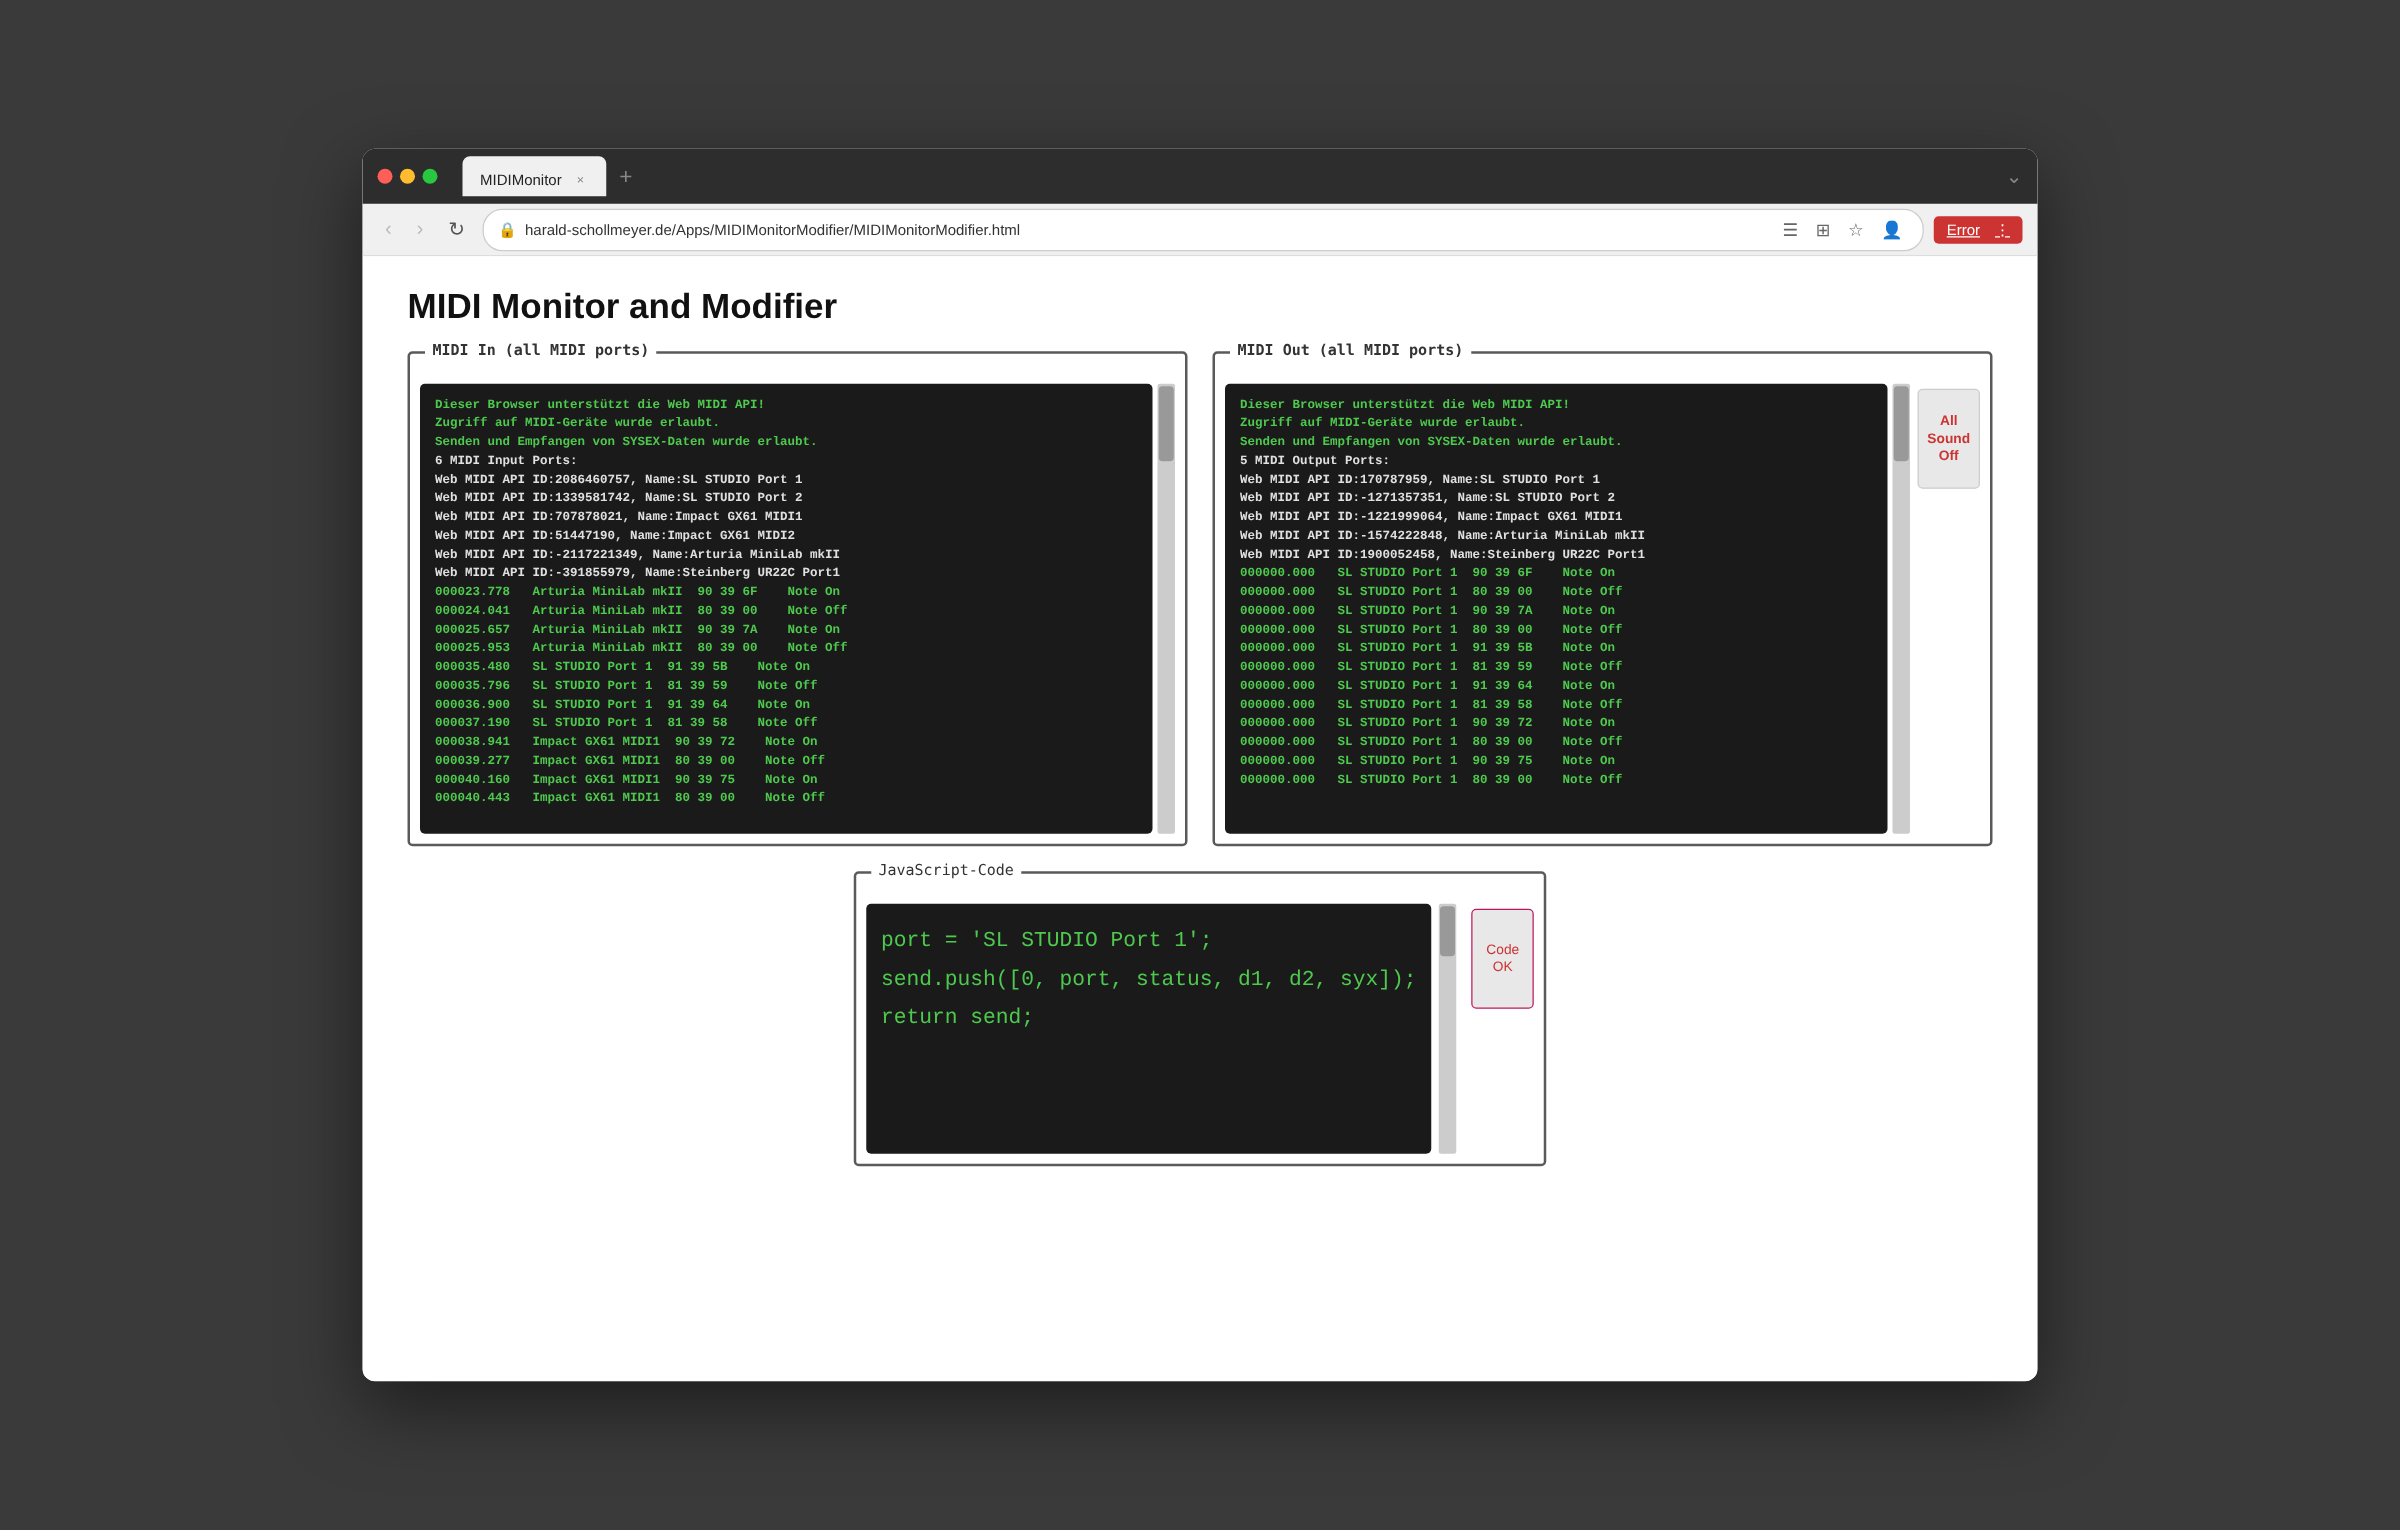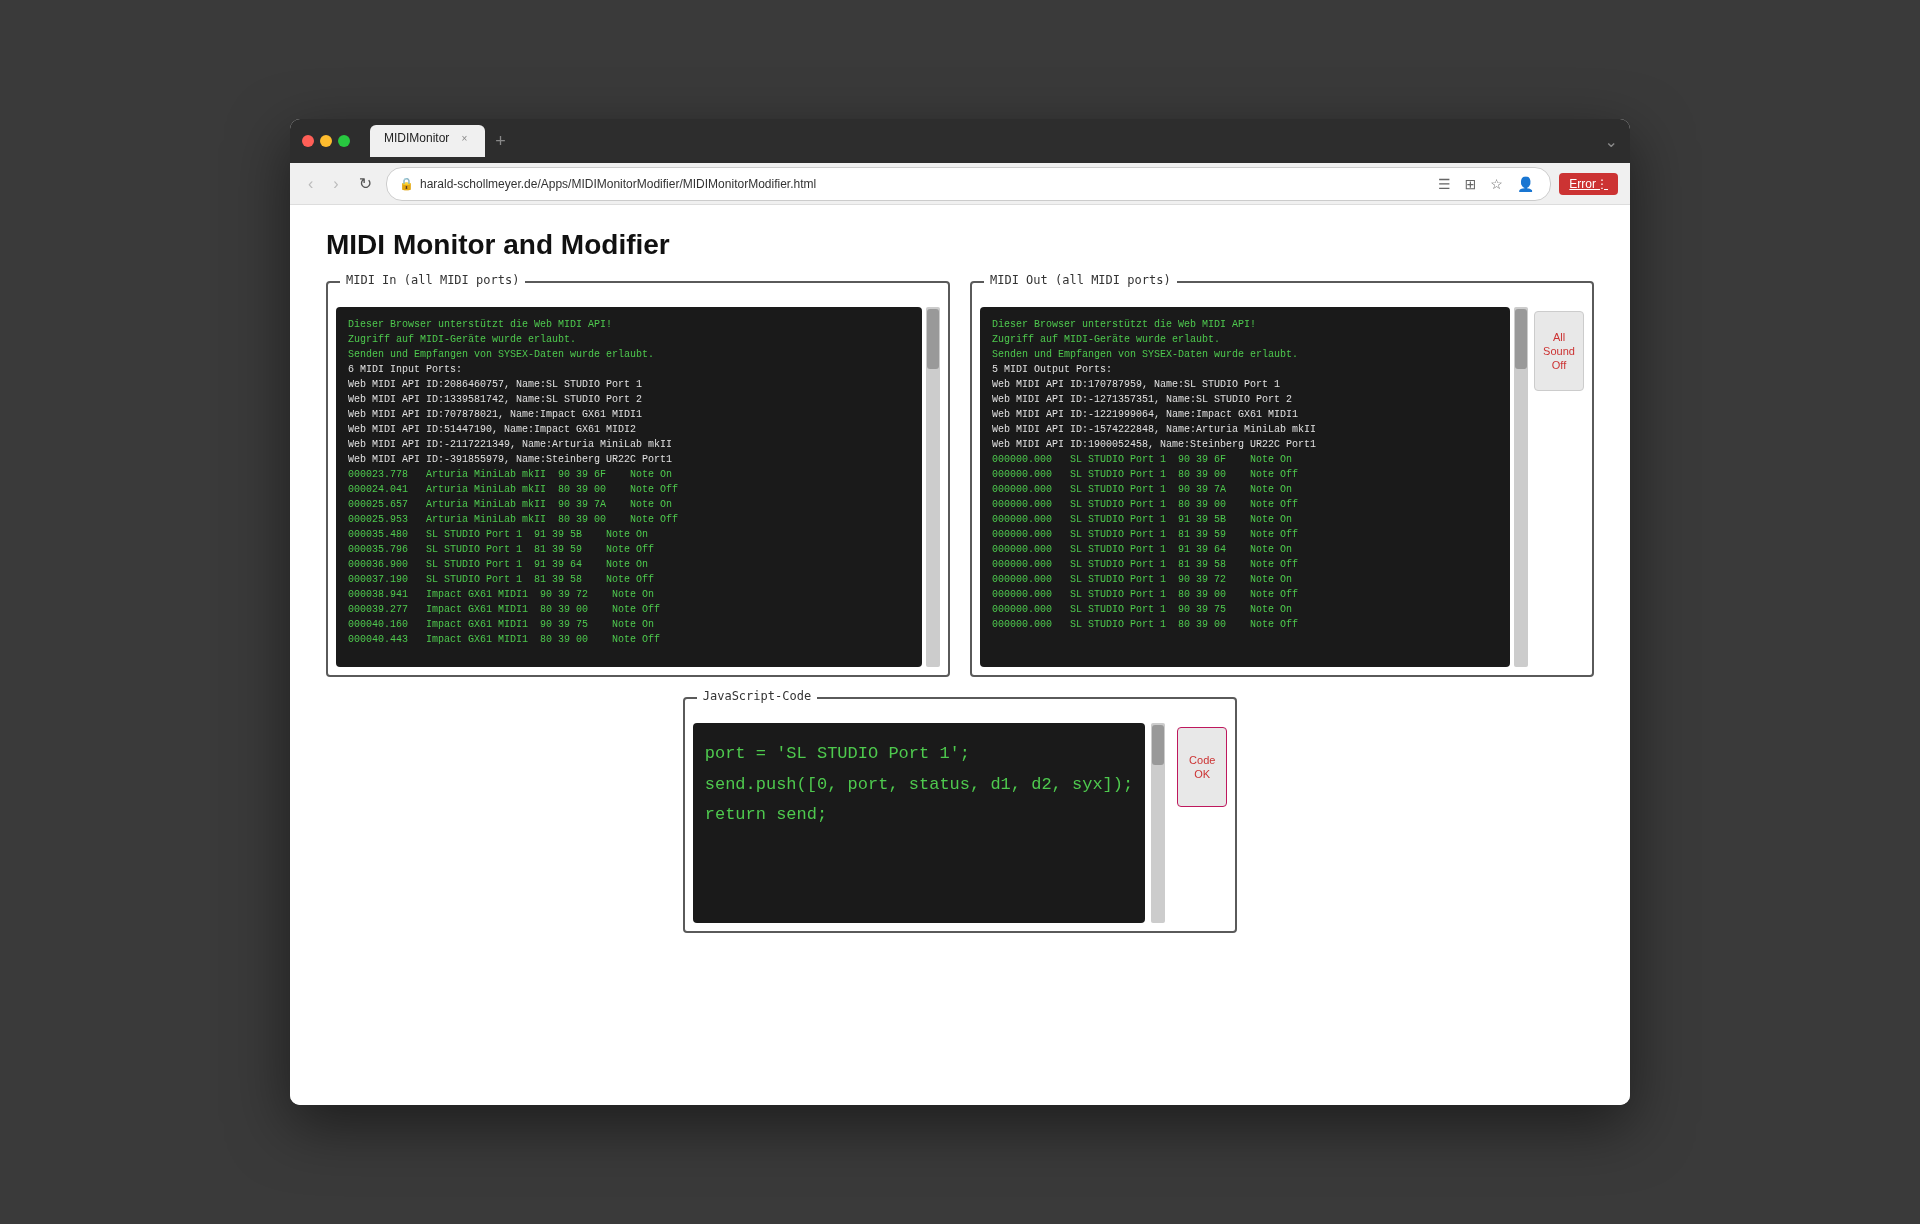--- a/index.html
+++ b/index.html
@@ -54,21 +54,21 @@
       margin-left: 12px;
       flex: 1;
     }
 
     .tab {
       background: #3c3c3c;
       color: #ccc;
       padding: 6px 14px;
       border-radius: 6px 6px 0 0;
       display: flex;
-      align-items: flex-start;
+      align-items: flex-end;
       gap: 8px;
       font-size: 12px;
       cursor: pointer;
       height: 32px;
     }
 
     .tab.active {
       background: #f0f0f0;
       color: #222;
     }
@@ -154,21 +154,21 @@
 
     .error-btn {
       background: #cc3333;
       color: white;
       padding: 4px 10px;
       border-radius: 4px;
       font-size: 12px;
       cursor: pointer;
       display: flex;
       align-items: center;
-      gap: 0;
+      gap: 12px;
       text-decoration: underline;
     }
 
     
     .page-content {
       background: white;
       padding: 24px 36px 36px;
       min-height: 900px;
     }
 
@@ -176,20 +176,21 @@
       font-size: 28px;
       font-weight: bold;
       color: #111;
       margin-bottom: 20px;
     }
 
     .panels-row {
       display: flex;
       gap: 20px;
       margin-bottom: 20px;
+      font-weight: bold;
     }
 
     .panel-container {
       flex: 1;
       border: 2px solid #5a5a5a;
       border-radius: 4px;
       position: relative;
       padding: 16px 0 0 0;
     }
 

